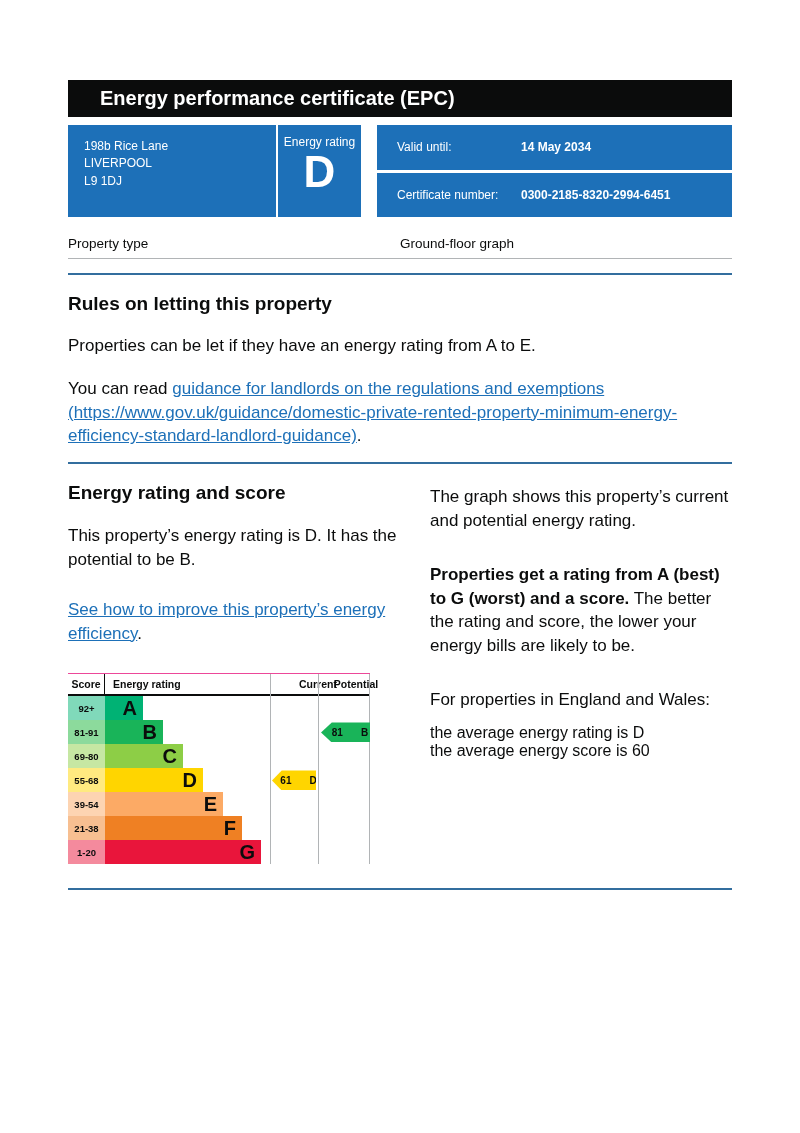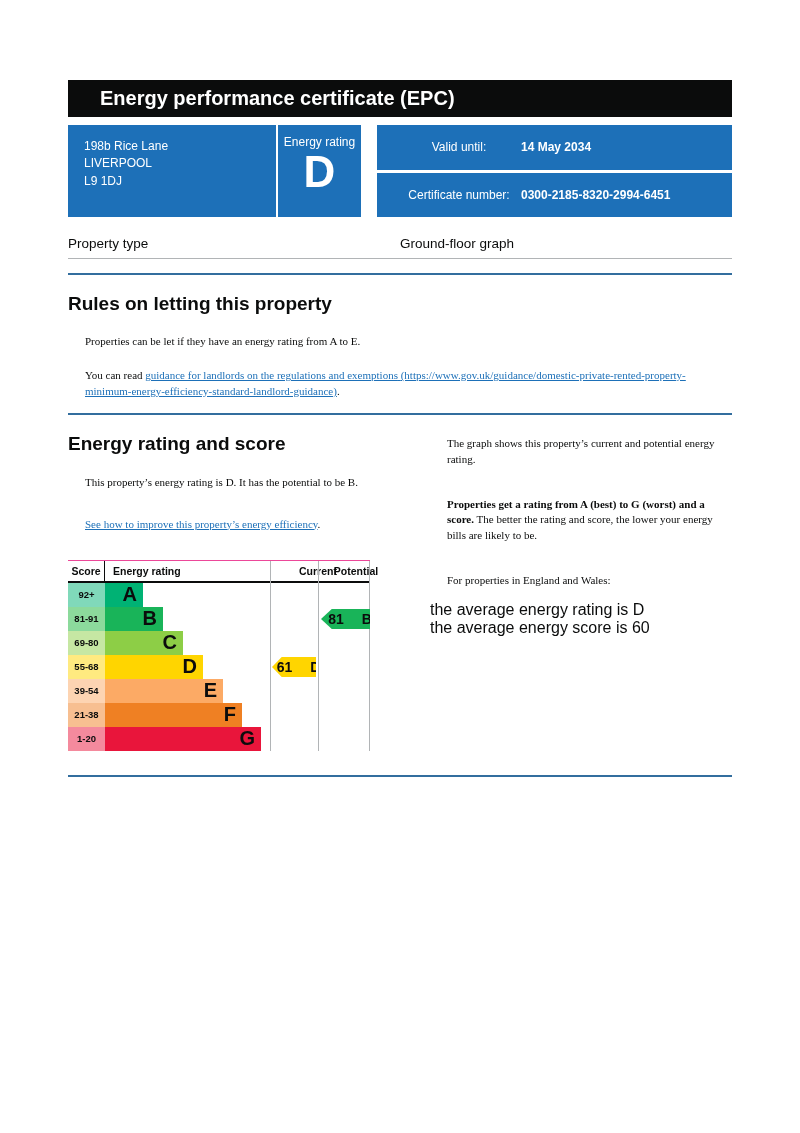--- a/index.html
+++ b/index.html
@@ -22,37 +22,37 @@
   .addr {
     width: 208px; background: #1d70b8; color: #ffffff; font-size: 12px;
     line-height: 1.45; padding: 13px 0 12px 16px; margin-right: 2px;
   }
   .erating {
     width: 83px; background: #1d70b8; color: #ffffff; margin-right: 16px;
     display: flex; flex-direction: column; align-items: center; padding-top: 10px;
   }
   .erating .lbl { font-size: 12px; }
   .erating .big { font-size: 44px; font-weight: bold; line-height: 1.05; }
-  .meta { flex: 1; display: flex; flex-direction: column; gap: 3px; text-align: center; }
+  .meta { flex: 1; display: flex; flex-direction: column; gap: 3px; }
   .meta-row {
     flex: 1; background: #1d70b8; color: #ffffff; font-size: 12px;
     display: flex; align-items: center; padding-left: 20px;
   }
   .meta-label { width: 124px; }
   .meta-value { font-weight: bold; }
 
   
   .prop-table { margin-top: 13px; font-size: 13.5px; }
   .prop-row { display: flex; padding: 6px 0 7px; border-bottom: 1px solid #b1b4b6; }
   .prop-label { width: 332px; }
 
   .divider { height: 2px; background: #336e9e; margin-top: 14px; }
 
   h2 { font-size: 19px; font-weight: bold; margin: 18px 0 0; }
-  p { font-size: 11px; line-height: 1.4; margin: 19px 17px 0; font-family: Liberation Serif, serif; }
+  p { font-size: 17px; line-height: 1.4; margin: 19px 0 0; }
   a.link { color: #1d70b8; text-decoration: underline; cursor: pointer; }
 
   
   .two-col { display: flex; margin-top: 18px; }
   .col-left { width: 350px; }
   .col-left h2 { margin-top: 0; }
   .col-left .intro { margin-top: 20px; }
   .col-left .improve { margin-top: 26px; }
   .col-right { width: 302px; margin-left: 12px; }
   .col-right .p1 { margin-top: 3px; }
@@ -78,21 +78,21 @@
   .band-bar {
     display: flex; align-items: center; justify-content: flex-end;
     padding-right: 6px; font-size: 20px;
   }
   .vline { position: absolute; top: 0; bottom: 0; width: 1px; background: #b1b4b6; }
   .v1 { left: 202px; } .v2 { left: 250px; } .v3 { right: 0; }
   .arrow {
     position: absolute; height: 20px;
     clip-path: polygon(0 50%, 22% 0, 100% 0, 100% 100%, 22% 100%);
     display: flex; align-items: center; justify-content: center; gap: 18px;
-    font-size: 14px; padding-left: 9px; color: #0b0c0c;
+    font-size: 10px; padding-left: 9px; color: #0b0c0c;
   }
   .bottom-divider { margin-top: 24px; }
 </style>
 </head>
 <body>
 
 <div class="content">
 
   <div class="banner">Energy performance certificate (EPC)</div>
 

